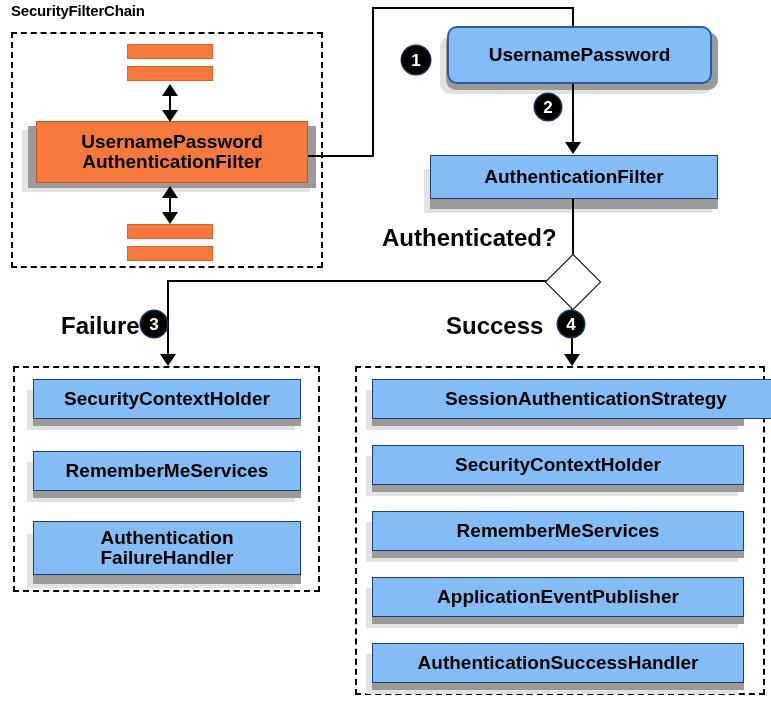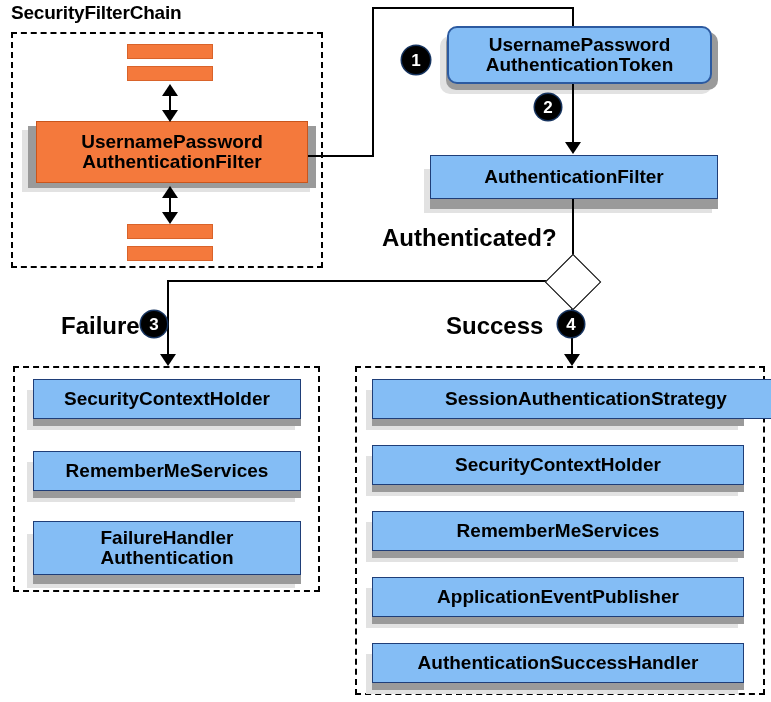--- a/index.html
+++ b/index.html
@@ -18,21 +18,21 @@
   
   .abs{position:absolute;box-sizing:border-box;}
 
   
   .group-box{
     border:2px dashed #000000;
     background:transparent;
   }
 
   .group-title{
-    font-size:19px;
+    font-size:15px;
     font-weight:bold;
     color:#000000;
     white-space:nowrap;
     letter-spacing:-0.2px;
   }
 
   
   .node{
     display:flex;
     align-items:center;
@@ -166,21 +166,20 @@
 
   <div class="line-h thin" style="left:308px;top:155px;width:66px;"></div>
   <div class="line-v thin" style="left:372px;top:7px;height:150px;"></div>
   <div class="line-h thin" style="left:372px;top:7px;width:202px;"></div>
   <div class="line-v thin" style="left:572px;top:7px;height:24px;"></div>
 
   <div class="abs plate-light plate-round" style="left:440px;top:36px;width:272px;height:58px;"></div>
   <div class="abs plate-dark plate-round" style="left:446px;top:32px;width:272px;height:58px;"></div>
   <div class="abs node blue rounded" style="left:447px;top:26px;width:265px;height:58px;flex-direction:column;">
     <span>UsernamePassword</span>
-    <span>AuthenticationToken</span>
   </div>
 
   <div class="badge" style="left:402px;top:46px;width:28px;height:28px;">1</div>
 
   <div class="line-v thin" style="left:572px;top:84px;height:60px;"></div>
   <div class="arrow-down" style="left:565px;top:142px;"></div>
 
   <div class="badge" style="left:535px;top:94px;width:26px;height:26px;">2</div>
 
   <div class="abs plate-light" style="left:424px;top:169px;width:288px;height:44px;"></div>
@@ -218,22 +217,22 @@
 
   <div class="abs plate-light" style="left:27px;top:462px;width:268px;height:40px;"></div>
   <div class="abs plate-dark" style="left:33px;top:458px;width:268px;height:40px;"></div>
   <div class="abs node blue" style="left:33px;top:451px;width:268px;height:40px;">
     <span>RememberMeServices</span>
   </div>
 
   <div class="abs plate-light" style="left:27px;top:534px;width:268px;height:54px;"></div>
   <div class="abs plate-dark" style="left:33px;top:530px;width:268px;height:54px;"></div>
   <div class="abs node blue" style="left:33px;top:521px;width:268px;height:54px;flex-direction:column;">
+    <span>Authentication</span>
     <span>FailureHandler</span>
-    <span>Authentication</span>
   </div>
 
   <div class="abs group-box" style="left:355px;top:366px;width:410px;height:329px;"></div>
 
   <div class="abs plate-light" style="left:366px;top:390px;width:372px;height:40px;"></div>
   <div class="abs plate-dark" style="left:372px;top:386px;width:372px;height:40px;"></div>
   <div class="abs node blue" style="left:372px;top:379px;width:428px;height:40px;">
     <span>SessionAuthenticationStrategy</span>
   </div>
 

